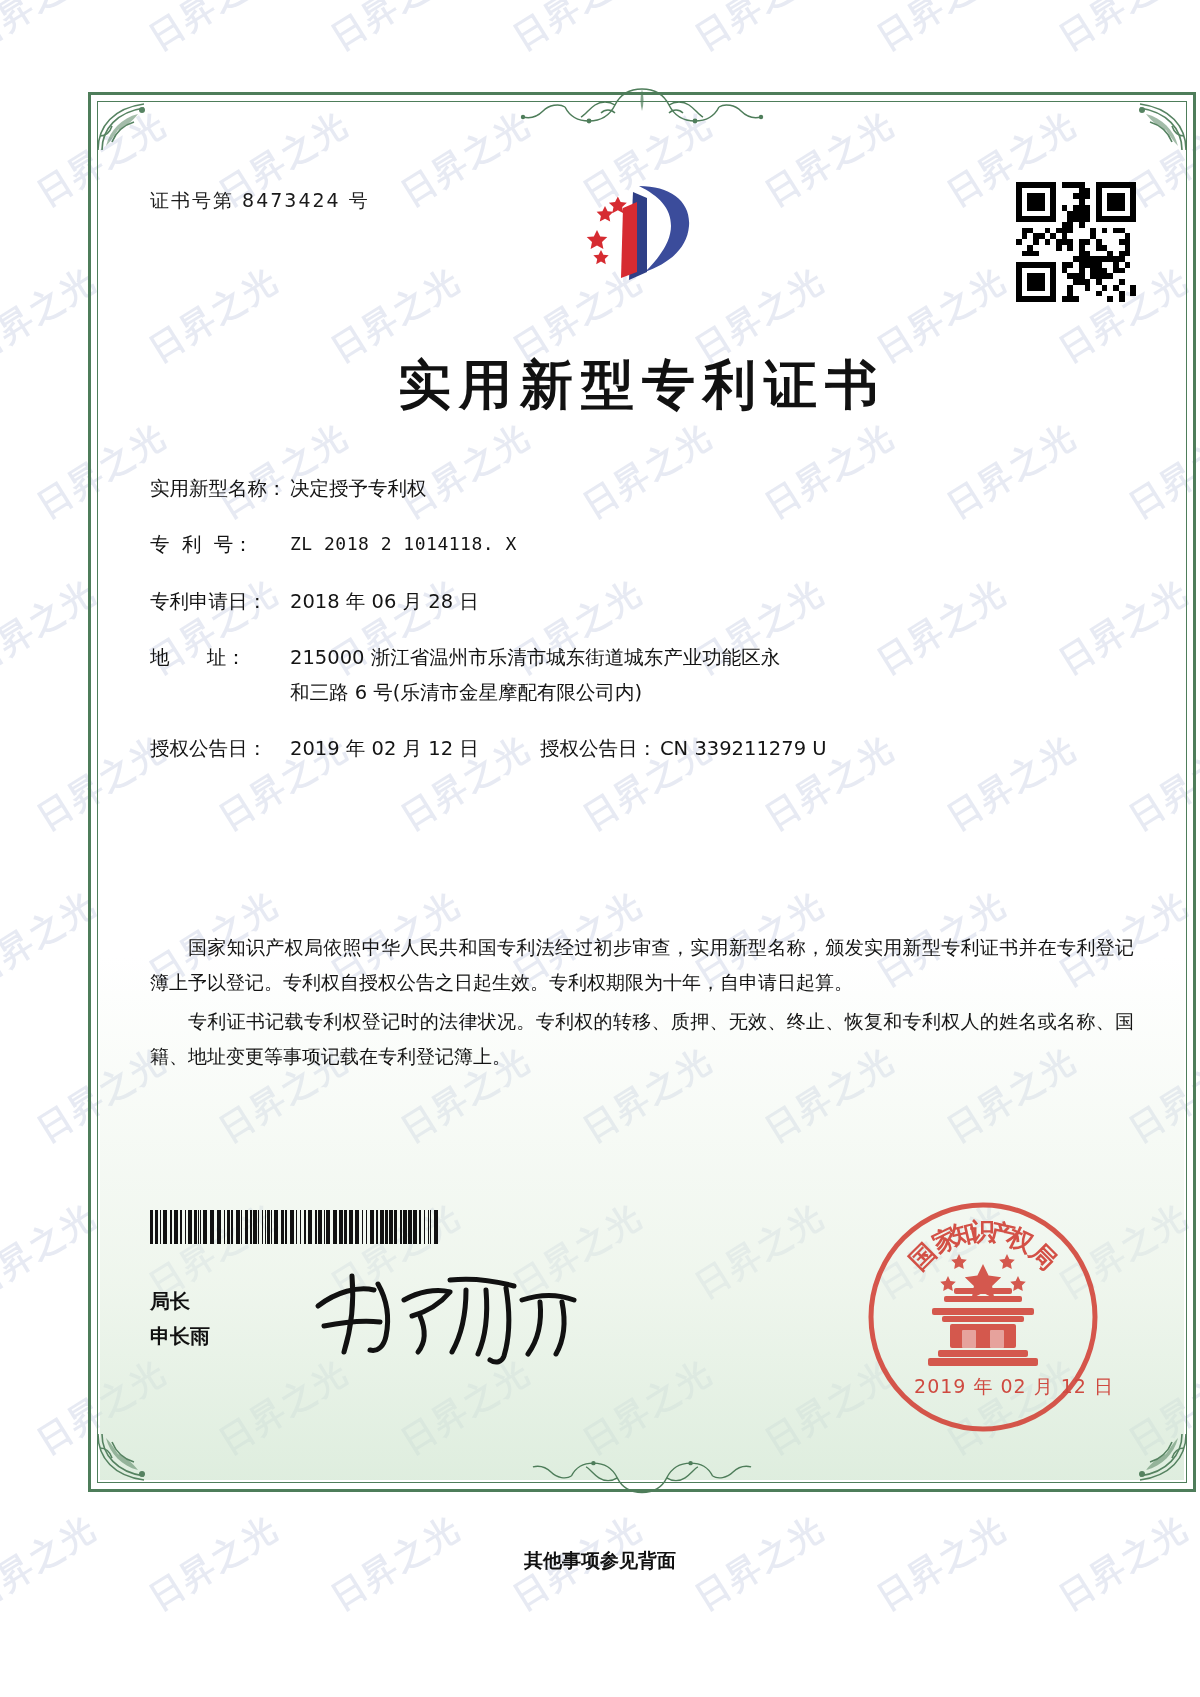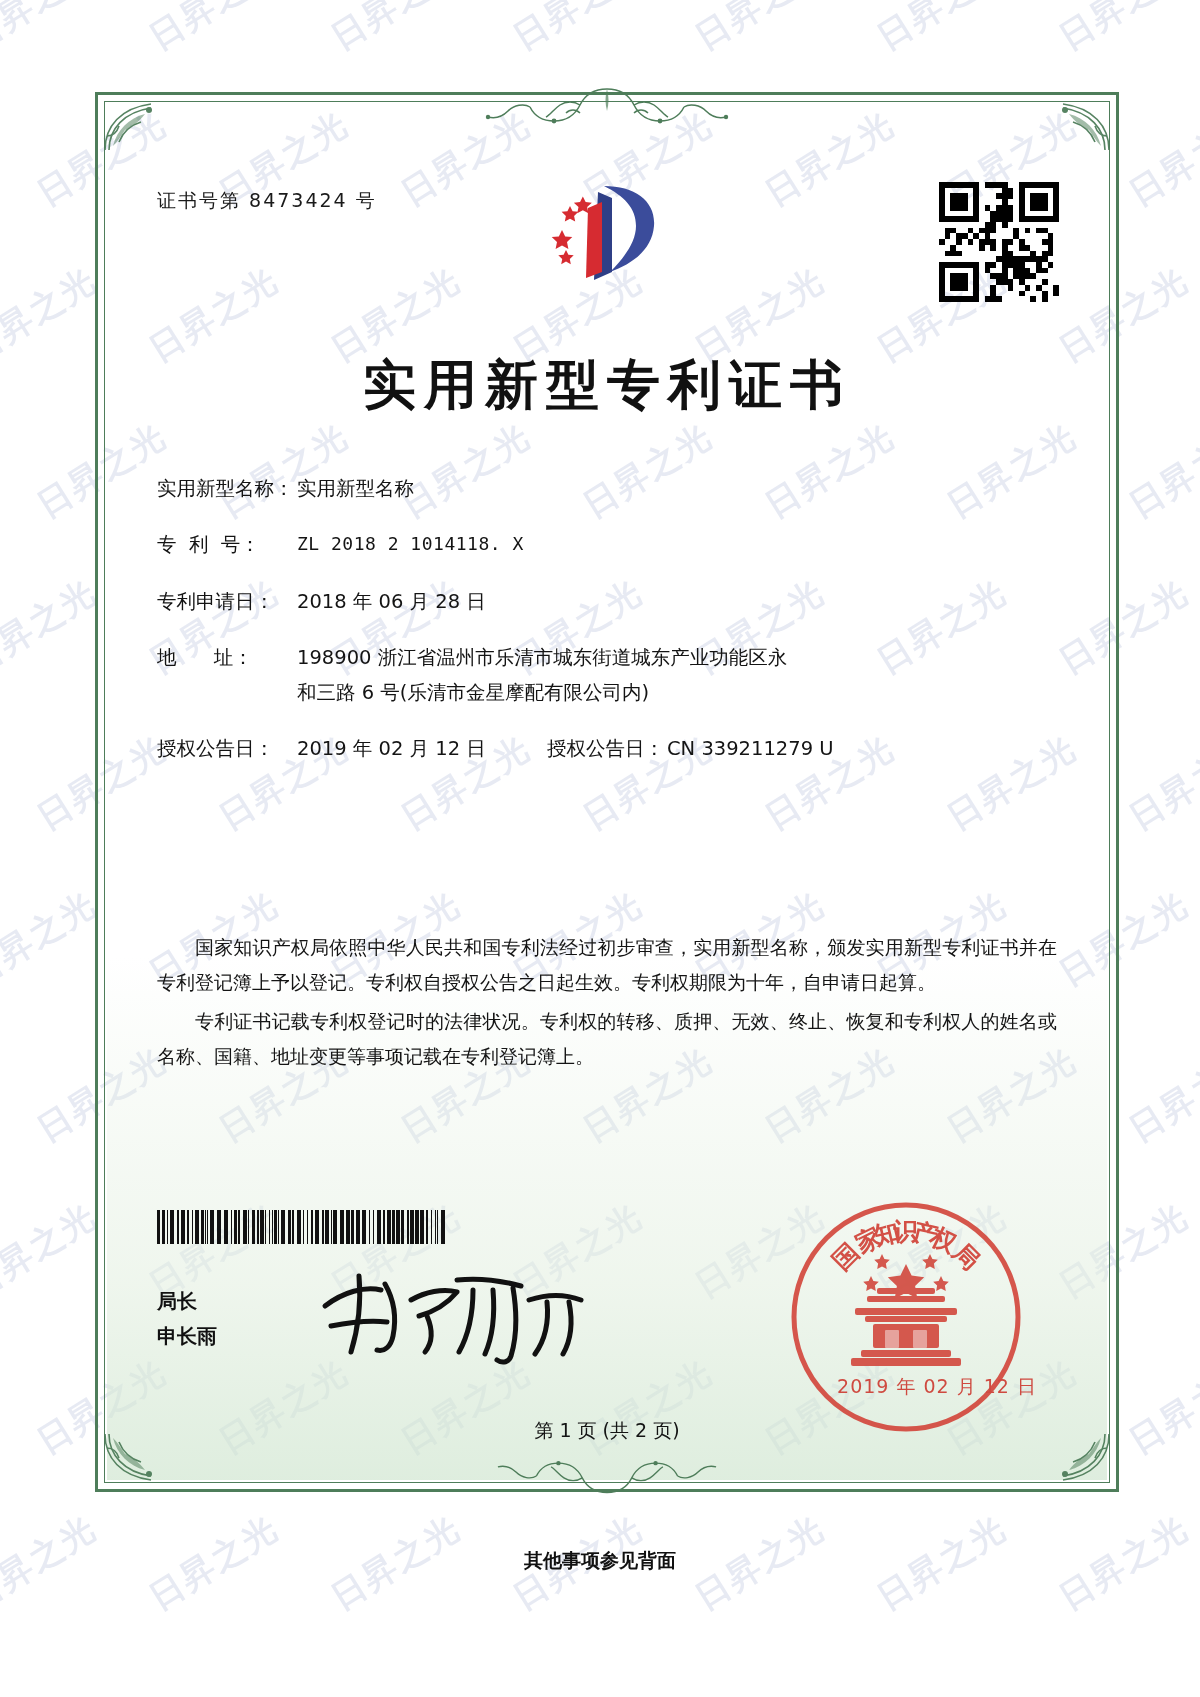--- a/index.html
+++ b/index.html
@@ -33,25 +33,24 @@
     letter-spacing: 2px;
     white-space: nowrap;
     transform: rotate(-32deg);
   }
 
   
   .cert {
     position: absolute;
     left: 88px;
     top: 92px;
-    width: 1024px;
+    width: 1108px;
     height: 1400px;
     z-index: 2;
     background: transparent;
-    margin-left: 7px;
   }
   .border-outer {
     position: absolute;
     inset: 0;
     border: 3px solid #4e7d5a;
     box-sizing: border-box;
   }
   .border-inner {
     position: absolute;
     left: 9px;
@@ -906,39 +905,39 @@
         <i style="background: transparent;"></i>
         <i style="background: transparent;"></i>
       </div>
 
     <div class="title">实用新型专利证书</div>
 
     <div class="fields">
 
       <div class="row">
         <div class="lbl">实用新型名称：</div>
-        <div class="val">实用新型名称</div>
+        <div class="val">决定授予专利权</div>
       </div>
 
 
       <div class="row">
         <div class="lbl">专  利  号：</div>
         <div class="val mono">ZL 2018 2 1014118. X</div>
       </div>
 
       <div class="row">
         <div class="lbl">专利申请日：</div>
         <div class="val">2018 年 06 月 28 日</div>
       </div>
 
 
       <div class="row">
         <div class="lbl">地      址：</div>
         <div class="val">
-          <span>198900 浙江省温州市乐清市城东街道城东产业功能区永</span>
+          <span>215000 浙江省温州市乐清市城东街道城东产业功能区永</span>
           <span class="cont">和三路 6 号(乐清市金星摩配有限公司内)</span>
         </div>
       </div>
 
       <div class="row dual">
         <div class="lbl">授权公告日：</div>
         <div style="flex:0 0 210px;">2019 年 02 月 12 日</div>
         <div class="lbl2">授权公告日：</div>
         <div class="val">CN 339211279 U</div>
       </div>
@@ -1128,18 +1127,17 @@
           <text x="125" y="48" text-anchor="middle" transform="rotate(13 125 125)">产</text>
           <text x="125" y="48" text-anchor="middle" transform="rotate(26 125 125)">权</text>
           <text x="125" y="48" text-anchor="middle" transform="rotate(-45 125 125)">国</text>
           <text x="125" y="48" text-anchor="middle" transform="rotate(45 125 125)">局</text>
         </g>
       </svg>
     </div>
 
     <div class="seal-date">2019 年 02 月 12 日</div>
 
-    <div class="page-no">第 1 页 (共 2 页)</div>
 
   </div>
 </div>
 
 <div class="footnote">其他事项参见背面</div>
 
 </body></html>

